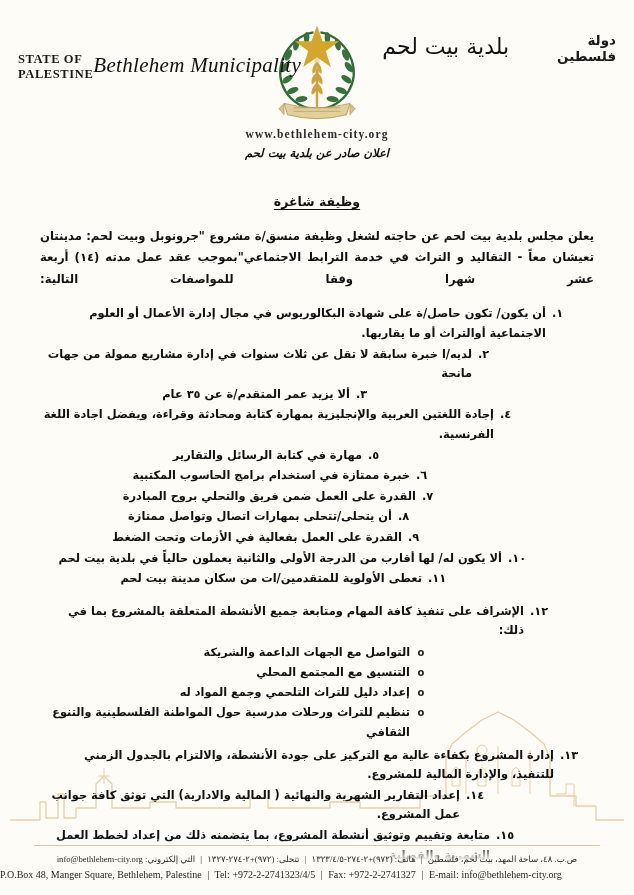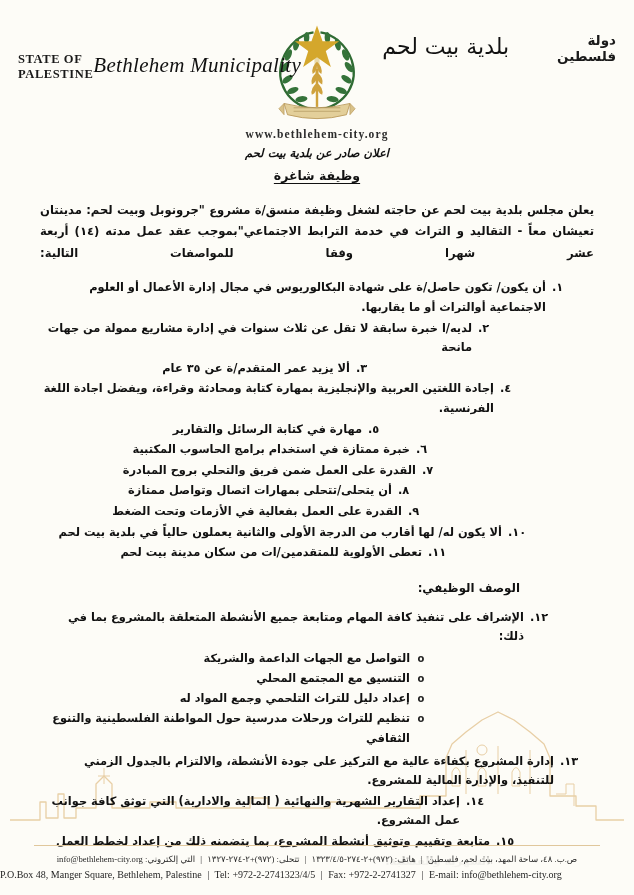--- a/index.html
+++ b/index.html
@@ -124,21 +124,21 @@
     text-align: center;
     font-size: 11.5px;
     font-weight: bold;
     margin-top: 6px;
     font-style: italic;
   }
   .vacancy-title {
     text-align: center;
     font-size: 12.5px;
     font-weight: bold;
-    margin-top: 8px;
+    margin-top: 34px;
     text-decoration: underline;
     text-underline-offset: 3px;
   }
   .intro {
     margin-top: 17px;
     font-size: 11.6px;
     font-weight: bold;
     line-height: 1.85;
     text-align: justify;
     text-align-last: justify;
@@ -399,21 +399,20 @@
       <div class="req-row" style="padding-right:66px;">
         <span class="req-num">١٠.</span>
         <span class="req-text">ألا يكون له/ لها أقارب من الدرجة الأولى والثانية يعملون حالياً في بلدية بيت لحم</span>
       </div>
       <div class="req-row" style="padding-right:146px;">
         <span class="req-num">١١.</span>
         <span class="req-text">تعطى الأولوية للمتقدمين/ات من سكان مدينة بيت لحم</span>
       </div>
     </div>
 
-    <div class="jobdesc-heading">الوصف الوظيفي:</div>
 
     <div class="desc-list">
       <div class="req-row" style="padding-right:44px;">
         <span class="req-num">١٢.</span>
         <span class="req-text">الإشراف على تنفيذ كافة المهام ومتابعة جميع الأنشطة المتعلقة بالمشروع بما في ذلك:</span>
       </div>
 
       <div class="sub-list">
         <div class="sub-row" style="padding-right:162px;">
           <span class="sub-bullet">o</span>

